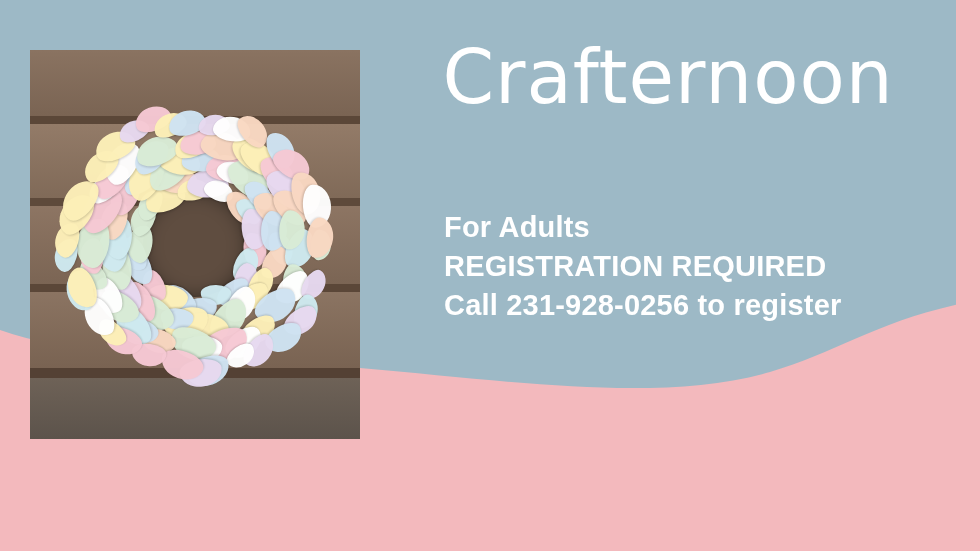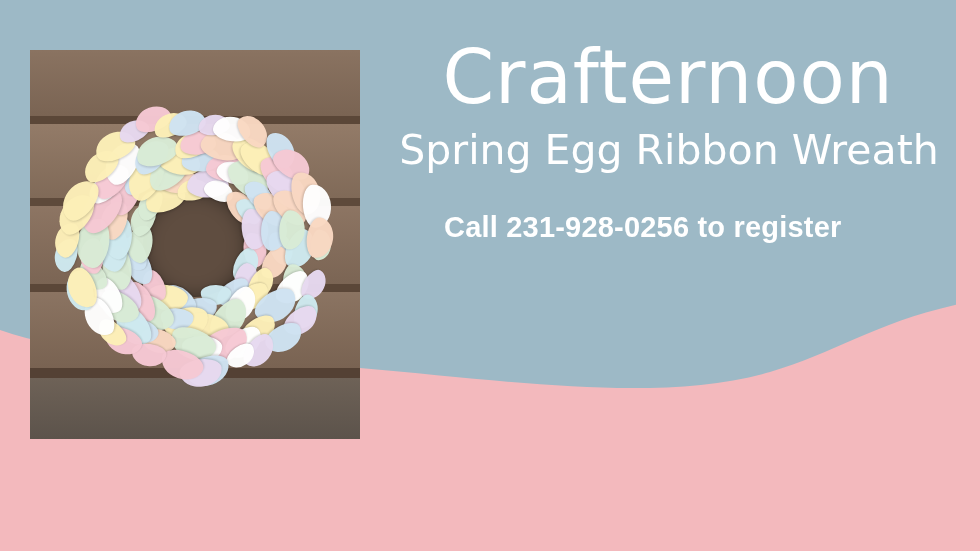--- a/index.html
+++ b/index.html
@@ -267,21 +267,22 @@
           <div class="pet" style="background: rgb(207, 227, 242); left: 214.753px; top: 40.5226px; transform: rotate(422.725deg) scale(1.11562); box-shadow: rgba(0, 0, 0, 0.18) 0px 1px 2px;"></div>
           <div class="pet" style="background: rgb(246, 201, 212); left: 225.653px; top: 54.4845px; transform: rotate(391.453deg) scale(1.16003); box-shadow: rgba(0, 0, 0, 0.18) 0px 1px 2px;"></div>
           <div class="pet" style="background: rgb(249, 216, 194); left: 239.858px; top: 83.2803px; transform: rotate(435.65deg) scale(1.25877); box-shadow: rgba(0, 0, 0, 0.18) 0px 1px 2px;"></div>
           <div class="pet" style="background: rgb(255, 255, 255); left: 250.966px; top: 96.5022px; transform: rotate(445.073deg) scale(1.27315); box-shadow: rgba(0, 0, 0, 0.18) 0px 1px 2px;"></div>
           <div class="pet" style="background: rgb(249, 216, 194); left: 253.57px; top: 128.14px; transform: rotate(458.115deg) scale(1.1889); box-shadow: rgba(0, 0, 0, 0.18) 0px 1px 2px;"></div>
         </div>
     </div>
   </div>
 
   <div class="title">Crafternoon</div>
-  <div class="subtitle">Spring Egg Ribbon Wreath</div>
 
   <div class="details">
+    <div>For Adults</div>
+    <div>REGISTRATION REQUIRED</div>
     <div>Call 231-928-0256 to register</div>
   </div>
 
 
 
 </div>
 
 </body></html>

